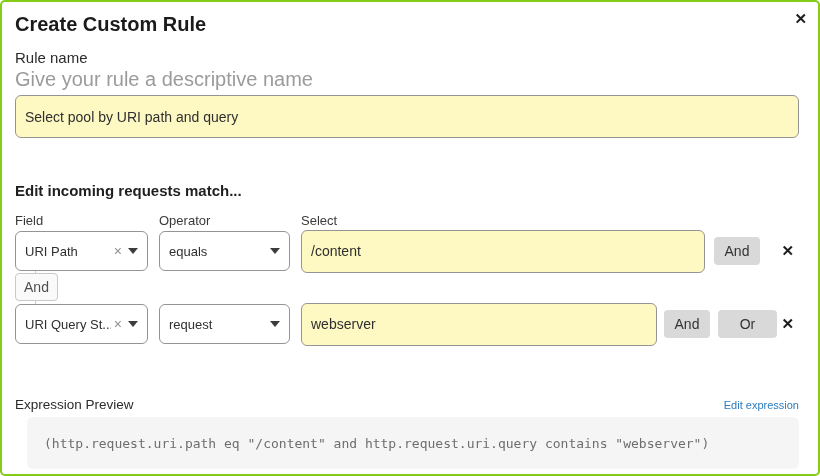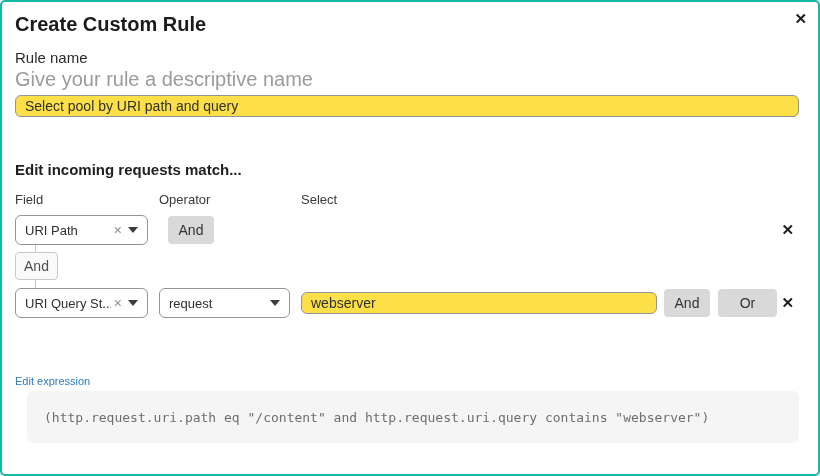--- a/index.html
+++ b/index.html
@@ -5,21 +5,21 @@
   html, body { margin: 0; padding: 0; background: #fff; }
   body {
     width: 820px; height: 476px;
     font-family: "Liberation Sans", sans-serif;
     color: #222;
   }
   .dialog {
     box-sizing: border-box;
     width: 820px; height: 476px;
     background: #fff;
-    border: 2px solid #14b8a6;
+    border: 2px solid #84cc16;
     border-radius: 5px;
     position: relative;
     padding: 10px 19px 0 13px;
     overflow: hidden;
   }
   .dialog-title {
     font-size: 20px;
     font-weight: 700;
     color: #1b1b1b;
     line-height: 24px;
@@ -41,24 +41,24 @@
     line-height: 17px;
   }
   .helper-text {
     font-size: 20px;
     color: #9b9b9b;
     line-height: 16px;
     margin-top: 5px;
   }
   .text-input {
     box-sizing: border-box;
-    height: 22px;
+    height: 43px;
     border: 1px solid #949494;
     border-radius: 6px;
-    background: #fde047;
+    background: #fef9c3;
     font-family: inherit;
     font-size: 14px;
     color: #2f2f2f;
     padding: 0 9px;
     outline: none;
     display: block;
   }
   .rule-name-input { width: 100%; margin-top: 8px; }
   .match-heading {
     margin-top: 44px;
@@ -80,21 +80,21 @@
     display: flex;
     align-items: center;
     margin-top: 7px;
     height: 30px;
   }
   .match-row.second { margin-top: 0; }
   .select {
     box-sizing: border-box;
     display: flex;
     align-items: center;
-    height: 30px;
+    height: 40px;
     border: 1px solid #949494;
     border-radius: 6px;
     background: #fff;
     padding: 0 9px 0 9px;
     font-size: 13px;
     color: #2f2f2f;
     cursor: pointer;
   }
   .select .sel-label {
     flex: 1;
@@ -217,20 +217,25 @@
     <div class="w-operator">Operator</div>
     <div>Select</div>
   </div>
 
   <div class="match-row">
     <div class="select w-field">
       <span class="sel-label">URI Path</span>
       <span class="clear-x">×</span>
       <span class="caret"></span>
     </div>
+    <div class="select w-operator">
+      <span class="sel-label">equals</span>
+      <span class="caret"></span>
+    </div>
+    <input class="text-input value-input-1" type="text" value="/content" style="">
     <button class="gray-btn btn-and-1">And</button>
     <span class="row-delete">✕</span>
   </div>
 
   <div class="connector">
     <div class="vline top"></div>
     <div class="and-chip">And</div>
     <div class="vline bottom"></div>
   </div>
 
@@ -244,19 +249,20 @@
       <span class="sel-label">request</span>
       <span class="caret"></span>
     </div>
     <input class="text-input value-input-2" type="text" value="webserver" style="">
     <button class="gray-btn btn-and-2">And</button>
     <button class="gray-btn btn-or-2">Or</button>
     <span class="row-delete">✕</span>
   </div>
 
   <div class="preview-header">
+    <span class="preview-label">Expression Preview</span>
     <a class="edit-link">Edit expression</a>
   </div>
   <div class="code-block">
     <span>(http.request.uri.path eq "/content" and http.request.uri.query contains "webserver")</span>
   </div>
 
 </div>
 
 </body></html>

